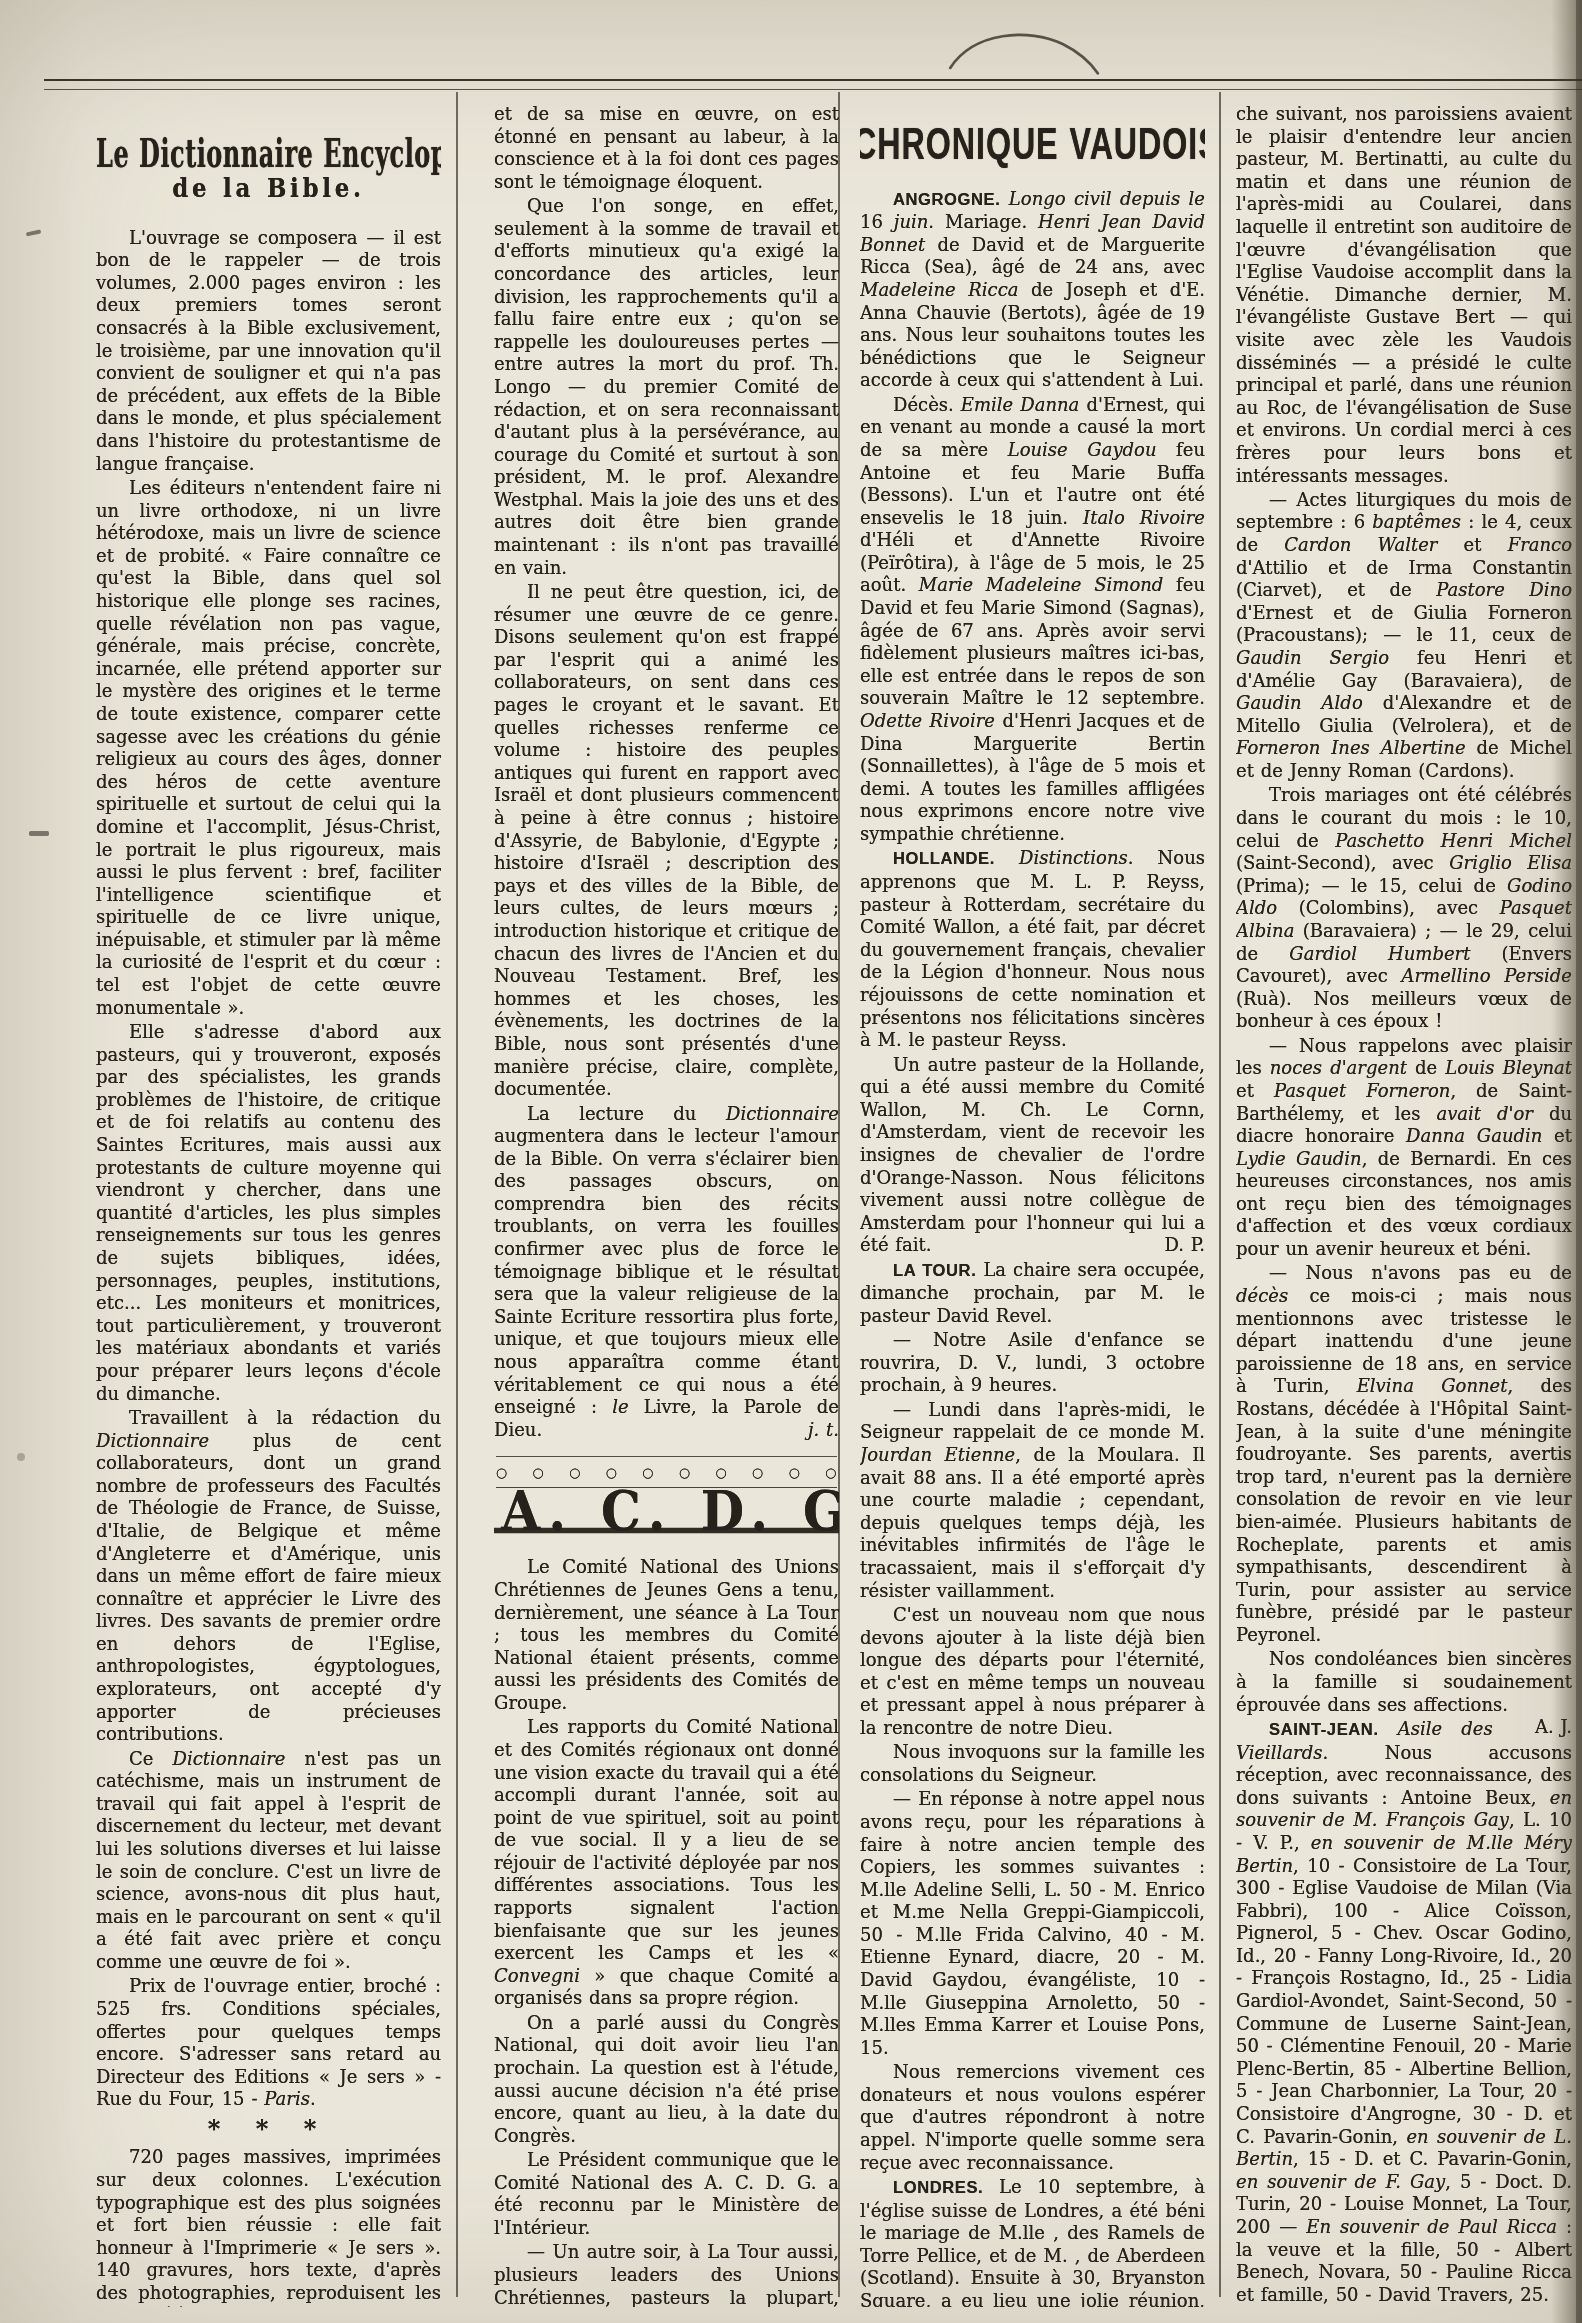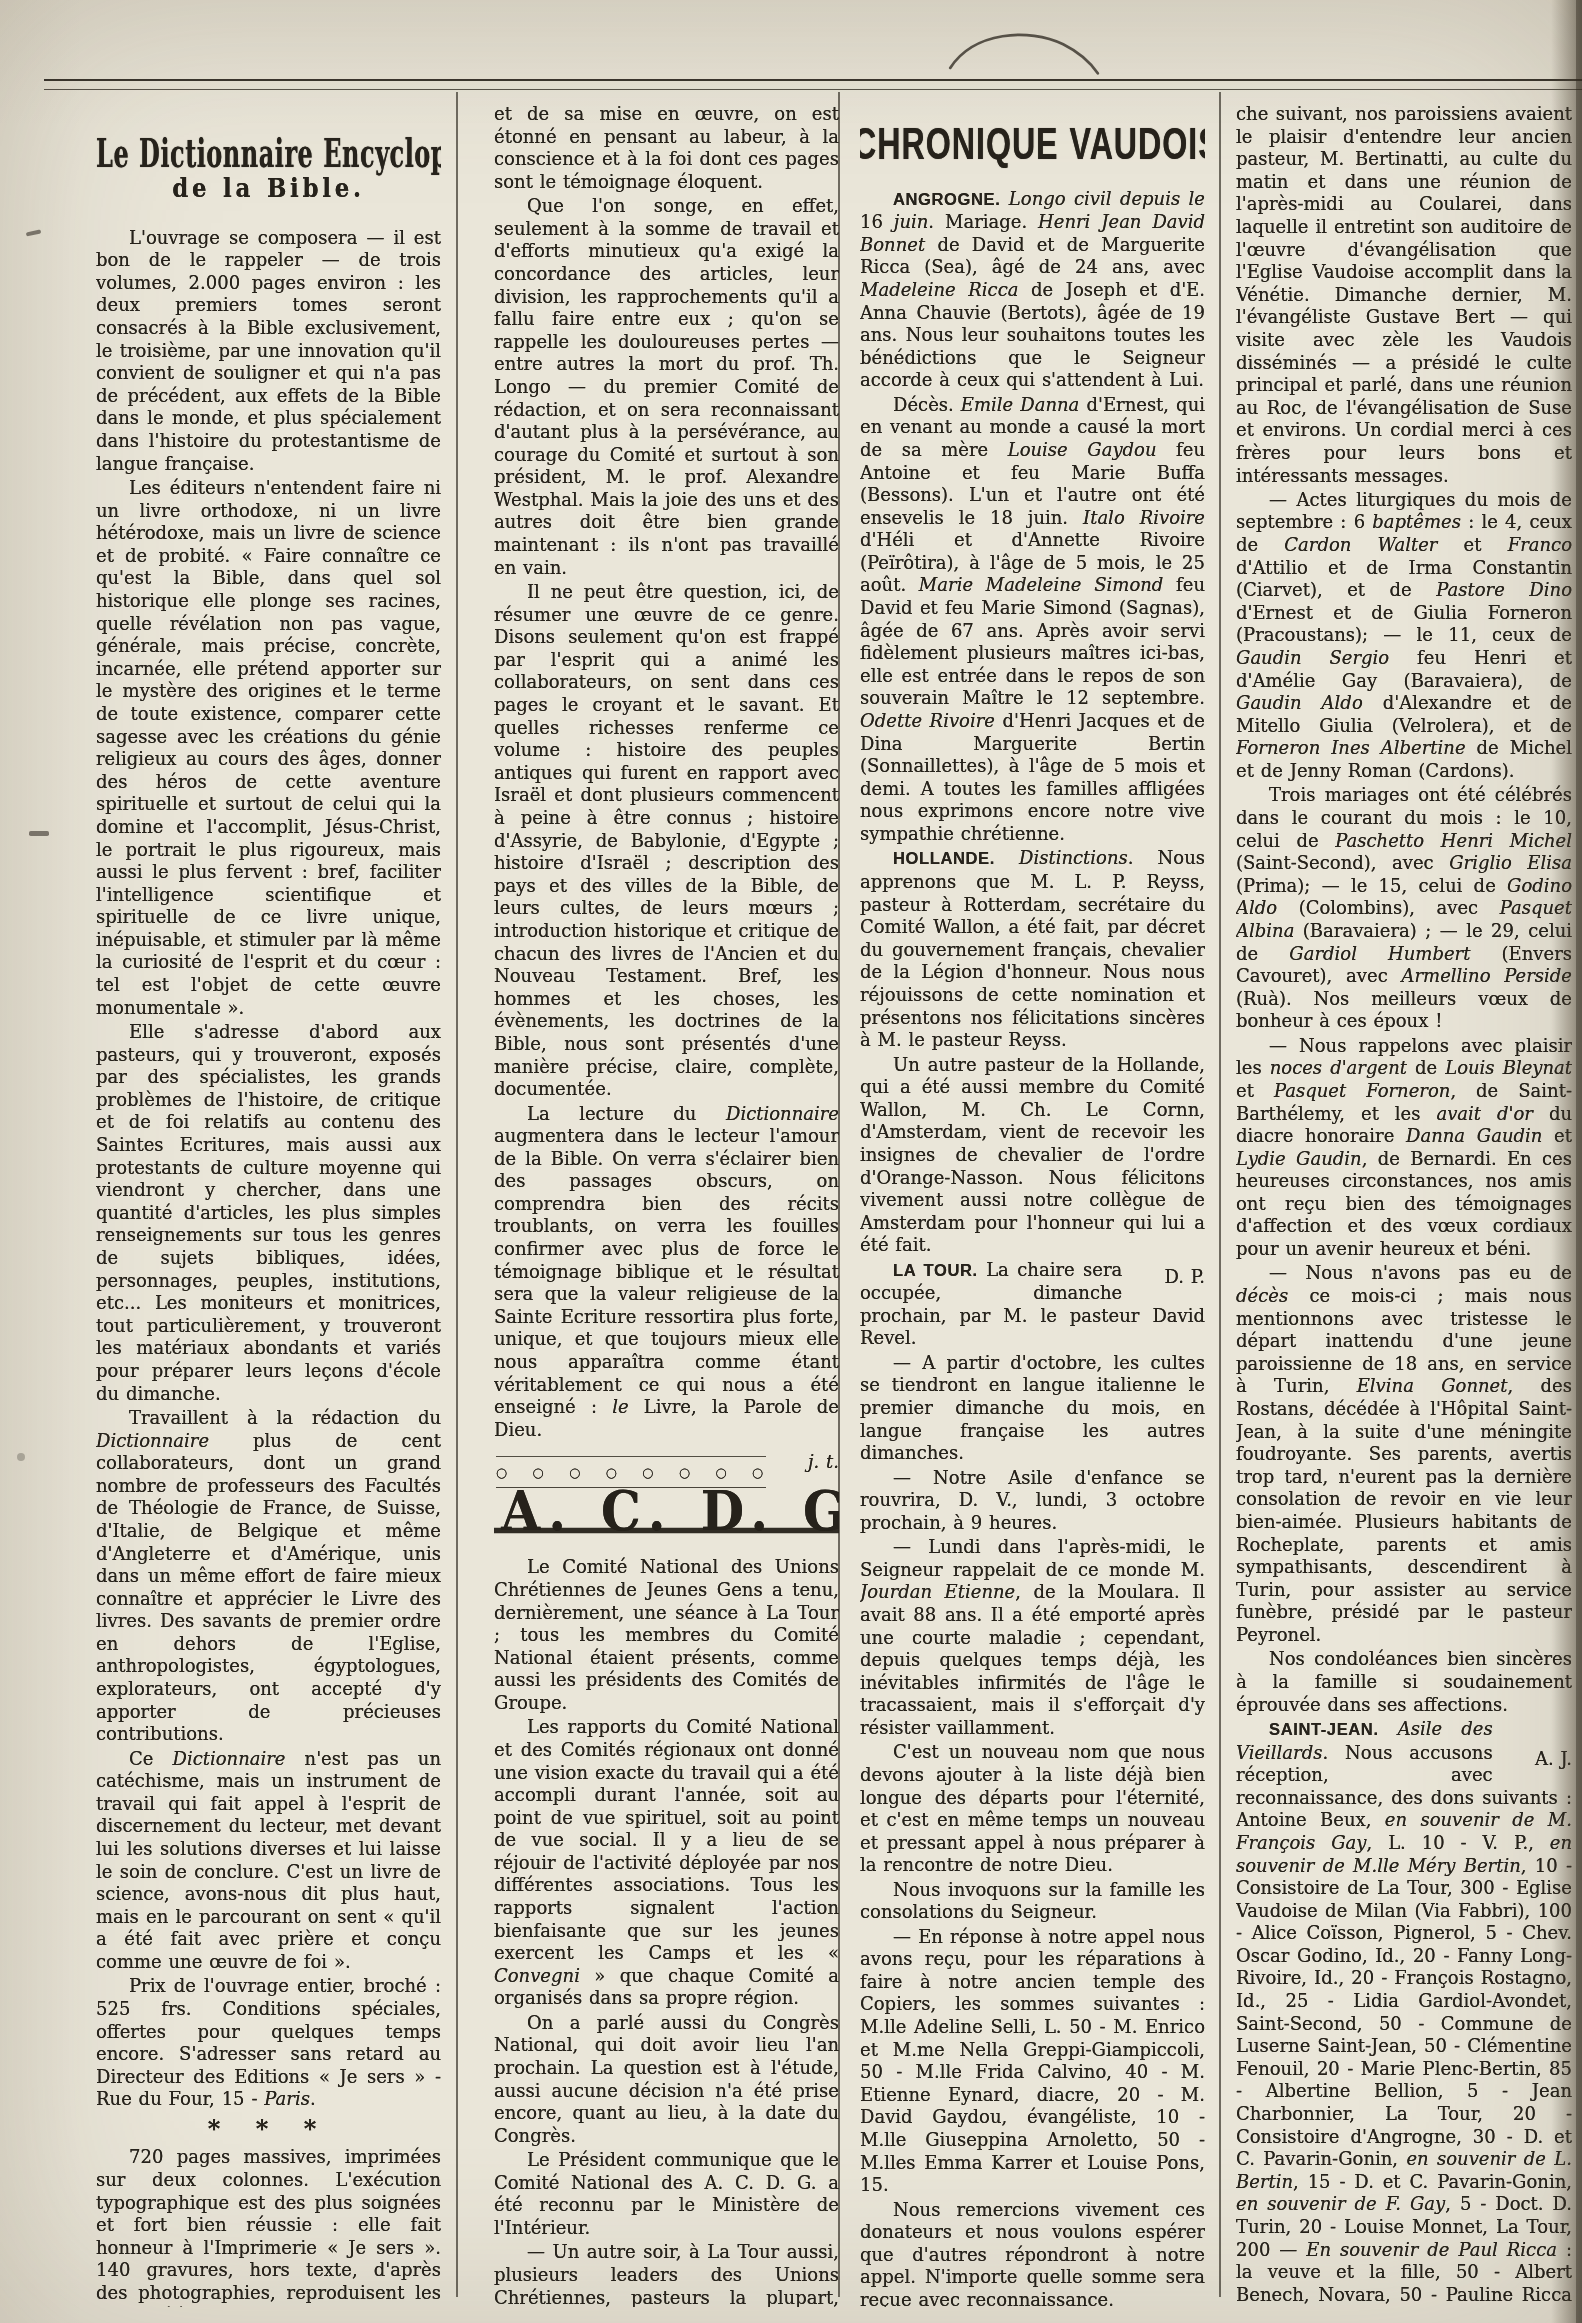--- a/index.html
+++ b/index.html
@@ -72,21 +72,21 @@
   .chronique-title{
     text-align:center;font-family:"Liberation Sans","DejaVu Sans",sans-serif;
     font-weight:bold;font-size:31px;letter-spacing:0.9px;white-space:nowrap;
     transform:scale(1.04,1.42);transform-origin:center;
     margin:31px 0 31px 0;
   }
   b.lead{
     font-family:"Liberation Sans","DejaVu Sans",sans-serif;
     font-size:.92em;letter-spacing:0.6px;
   }
-  .sig{float:right;padding-left:9.2px;margin-top:32px;}
+  .sig{float:right;padding-left:9.2px;}
   .smudge{position:absolute;background:rgba(40,35,28,.55);border-radius:1.8px;}
   .pen-mark{position:absolute;left:946px;top:26px;width:156px;height:51px;}
   #col0{left:96px;width:345px;}
   #col1{left:494px;width:345px;}
   #col2{left:860px;width:345px;}
   #col3{left:1236px;width:336px;}
   .vr1{left:456px;} .vr2{left:838px;} .vr3{left:1219px;}
 </style>
 </head>
 <body>
@@ -122,21 +122,20 @@
       <p class="p">Le Président communique que le Comité National des A. C. D. G. a été reconnu par le Ministère de l'Intérieur.</p>
       <p class="p">— Un autre soir, à La Tour aussi, plusieurs leaders des Unions Chrétiennes, pasteurs la plupart, professeurs, présidents d'Unions, se réunissaient pour une échange d'idées sur le programme à fixer en vue de la prochaine campagne d'hiver.</p>
     </div>
   <div class="col" id="col2">
       <div class="chronique-title">CHRONIQUE VAUDOISE.</div>
       <p class="p"><b class="lead">ANGROGNE.</b> <i>Longo civil depuis le</i> 16 <i>juin</i>. Mariage. <i>Henri Jean David Bonnet</i> de David et de Marguerite Ricca (Sea), âgé de 24 ans, avec <i>Madeleine Ricca</i> de Joseph et d'E. Anna Chauvie (Bertots), âgée de 19 ans. Nous leur souhaitons toutes les bénédictions que le Seigneur accorde à ceux qui s'attendent à Lui.</p>
       <p class="p">Décès. <i>Emile Danna</i> d'Ernest, qui en venant au monde a causé la mort de sa mère <i>Louise Gaydou</i> feu Antoine et feu Marie Buffa (Bessons). L'un et l'autre ont été ensevelis le 18 juin. <i>Italo Rivoire</i> d'Héli et d'Annette Rivoire (Peïrôtira), à l'âge de 5 mois, le 25 août. <i>Marie Madeleine Simond</i> feu David et feu Marie Simond (Sagnas), âgée de 67 ans. Après avoir servi fidèlement plusieurs maîtres ici-bas, elle est entrée dans le repos de son souverain Maître le 12 septembre. <i>Odette Rivoire</i> d'Henri Jacques et de Dina Marguerite Bertin (Sonnaillettes), à l'âge de 5 mois et demi. A toutes les familles affligées nous exprimons encore notre vive sympathie chrétienne.</p>
       <p class="p"><b class="lead">HOLLANDE.</b> <i>Distinctions</i>. Nous apprenons que M. L. P. Reyss, pasteur à Rotterdam, secrétaire du Comité Wallon, a été fait, par décret du gouvernement français, chevalier de la Légion d'honneur. Nous nous réjouissons de cette nomination et présentons nos félicitations sincères à M. le pasteur Reyss.</p>
       <p class="p">Un autre pasteur de la Hollande, qui a été aussi membre du Comité Wallon, M. Ch. Le Cornn, d'Amsterdam, vient de recevoir les insignes de chevalier de l'ordre d'Orange-Nasson. Nous félicitons vivement aussi notre collègue de Amsterdam pour l'honneur qui lui a été fait. <span class="sig">D. P.</span></p>
       <p class="p"><b class="lead">LA TOUR.</b> La chaire sera occupée, dimanche prochain, par M. le pasteur David Revel.</p>
-      <p class="p">— A partir d'octobre, les cultes se tiendront en langue italienne le premier dimanche du mois, en langue française les autres dimanches.</p>
       <p class="p">— Notre Asile d'enfance se rouvrira, D. V., lundi, 3 octobre prochain, à 9 heures.</p>
       <p class="p">— Lundi dans l'après-midi, le Seigneur rappelait de ce monde M. <i>Jourdan Etienne</i>, de la Moulara. Il avait 88 ans. Il a été emporté après une courte maladie ; cependant, depuis quelques temps déjà, les inévitables infirmités de l'âge le tracassaient, mais il s'efforçait d'y résister vaillamment.</p>
       <p class="p">C'est un nouveau nom que nous devons ajouter à la liste déjà bien longue des départs pour l'éternité, et c'est en même temps un nouveau et pressant appel à nous préparer à la rencontre de notre Dieu.</p>
       <p class="p">Nous invoquons sur la famille les consolations du Seigneur.</p>
       <p class="p">— En réponse à notre appel nous avons reçu, pour les réparations à faire à notre ancien temple des Copiers, les sommes suivantes : M.lle Adeline Selli, L. 50 - M. Enrico et M.me Nella Greppi-Giampiccoli, 50 - M.lle Frida Calvino, 40 - M. Etienne Eynard, diacre, 20 - M. David Gaydou, évangéliste, 10 - M.lle Giuseppina Arnoletto, 50 - M.lles Emma Karrer et Louise Pons, 15.</p>
       <p class="p">Nous remercions vivement ces donateurs et nous voulons espérer que d'autres répondront à notre appel. N'importe quelle somme sera reçue avec reconnaissance.</p>
       <p class="p"><b class="lead">LONDRES.</b> Le 10 septembre, à l'église suisse de Londres, a été béni le mariage de M.lle , des Ramels de Torre Pellice, et de M. , de Aberdeen (Scotland). Ensuite à 30, Bryanston Square, a eu lieu une jolie réunion, pour fêter les nouveaux époux. Représentaient le Club Vaudois : M.me Lageard, M.me Micol, M. et M.me Jacques Bertin et enfants, et un bon nombre d'amis anglais.</p>
     </div>
   <div class="col" id="col3">
       <p class="p-noindent">che suivant, nos paroissiens avaient le plaisir d'entendre leur ancien pasteur, M. Bertinatti, au culte du matin et dans une réunion de l'après-midi au Coularei, dans laquelle il entretint son auditoire de l'œuvre d'évangélisation que l'Eglise Vaudoise accomplit dans la Vénétie. Dimanche dernier, M. l'évangéliste Gustave Bert — qui visite avec zèle les Vaudois disséminés — a présidé le culte principal et parlé, dans une réunion au Roc, de l'évangélisation de Suse et environs. Un cordial merci à ces frères pour leurs bons et intéressants messages.</p>

